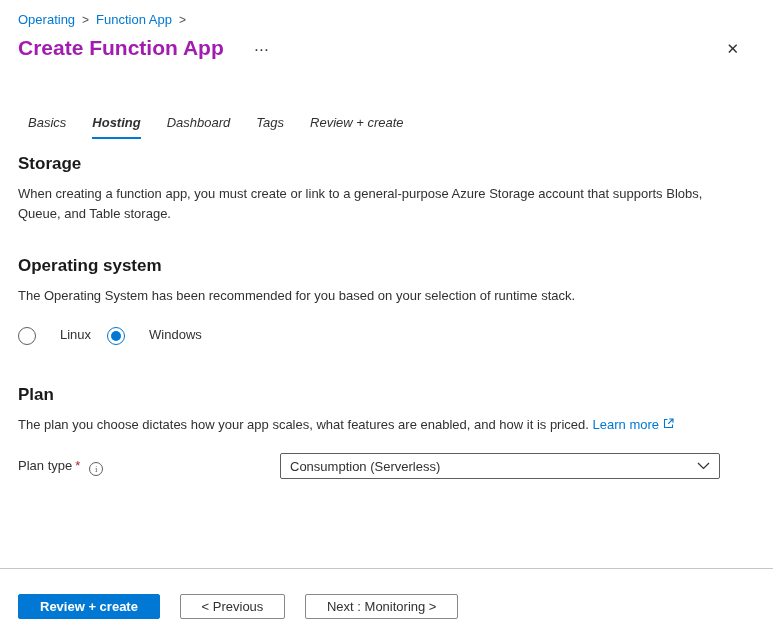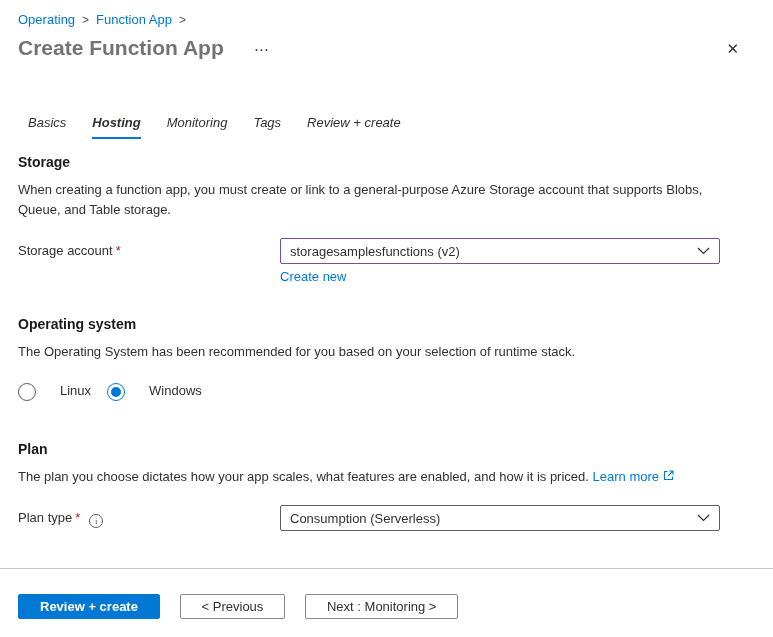--- a/index.html
+++ b/index.html
@@ -11,33 +11,33 @@
   }
   .content { padding:0 18px; }
 
   
   .breadcrumb { padding-top:12px; font-size:13px; }
   .breadcrumb a { color:#0078d4; text-decoration:none; cursor:pointer; }
   .breadcrumb .sep { color:#555; margin:0 7px; font-size:12px; }
 
   
   .header-row { display:flex; align-items:center; margin-top:9px; }
-  .page-title { font-size:21px; font-weight:bold; color:#737373; }
+  .page-title { font-size:21px; font-weight:bold; color:#a21caf; }
   .more-btn { margin-left:30px; margin-top:4px; color:#323130; font-size:15px;
               letter-spacing:1px; cursor:pointer; user-select:none; }
   .close-btn { margin-left:auto; margin-right:14px; font-size:15px; color:#323130;
                cursor:pointer; line-height:1; padding:2px; }
 
   
   .tabs { display:flex; gap:26px; margin-top:55px; margin-left:10px;font-style:italic; }
   .tab { padding-bottom:7px; cursor:pointer; border-bottom:2px solid transparent; }
   .tab.active { font-weight:bold; border-bottom-color:#0078d4; }
 
   
-  .section-heading { font-size:14px; font-weight:bold; margin-top:15px; color:#1a1a1a; }
+  .section-heading { font-size:17px; font-weight:bold; margin-top:15px; color:#1a1a1a; }
   .section-desc { margin-top:10px; line-height:20px; max-width:723px; }
   .section-desc a { color:#0078d4; text-decoration:none; cursor:pointer; white-space:nowrap; }
 
   .field-row { display:flex; align-items:flex-start; margin-top:18px; }
   .field-label { width:262px; flex:none; padding-top:5px; }
   .required { color:#a4262c; margin-left:3px; }
   .field-control { width:440px; }
 
   .dropdown {
     height:26px; border:1px solid #605e5c; border-radius:2px; background:#fff;
@@ -93,45 +93,29 @@
 
   <div class="header-row">
     <h1 class="page-title">Create Function App</h1>
     <span class="more-btn">⋯</span>
     <span class="close-btn">✕</span>
   </div>
 
   <div class="tabs">
     <div class="tab">Basics</div>
     <div class="tab active">Hosting</div>
-    <div class="tab">Monitoring</div>
+    <div class="tab">Dashboard</div>
     <div class="tab">Tags</div>
     <div class="tab">Review + create</div>
   </div>
 
   <div>
     <h2 class="section-heading">Storage</h2>
     <p class="section-desc">When creating a function app, you must create or link to a general-purpose Azure Storage account that supports Blobs, Queue, and Table storage.</p>
 
-    <div class="field-row">
-      <div class="field-label">
-        <span>Storage account</span><span class="required">*</span>
-      </div>
-      <div class="field-control">
-        <div class="dropdown dirty">
-          <span>storagesamplesfunctions (v2)</span>
-          <span class="chevron">
-            <svg width="13" height="8" viewBox="0 0 13 8">
-                <path d="M1 1 L6.5 6.5 L12 1" stroke="#323130" stroke-width="1.2" fill="none"></path>
-              </svg>
-          </span>
-        </div>
-        <a class="create-new">Create new</a>
-      </div>
-    </div>
   </div>
 
   <div class="os-section">
     <h2 class="section-heading">Operating system</h2>
     <p class="section-desc">The Operating System has been recommended for you based on your selection of runtime stack.</p>
 
     <div class="field-row">
       <div class="radio-group">
         <label class="radio">
           <span class="radio-circle"></span>

